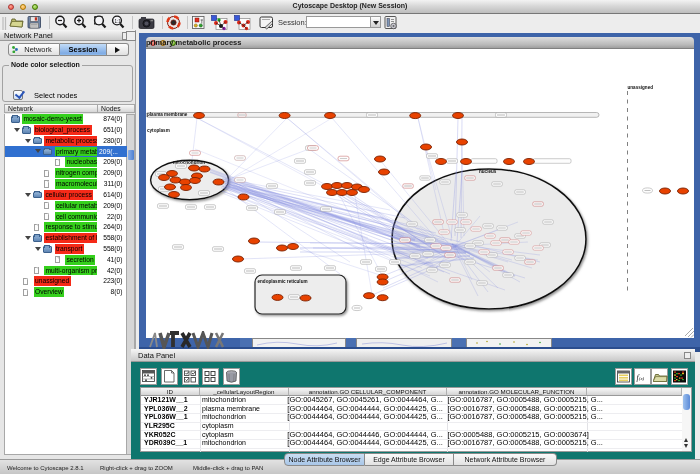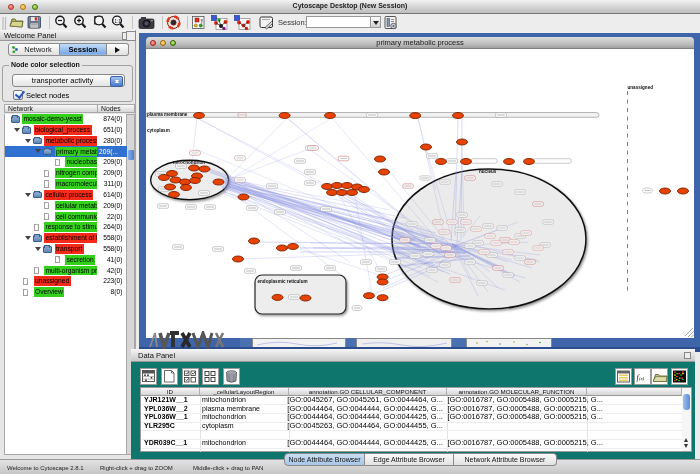--- a/index.html
+++ b/index.html
@@ -19,21 +19,21 @@
 .tsep { top:16px; width:1px; height:13px; background:#c6c6c6; }
 #searchlbl { font-size:7.5px; color:#333; top:18px; left:278px; }
 #searchbox { left:306px; top:15.5px; width:65px; height:12px; background:#fff; border:1px solid #999; }
 #searchdrop { left:371px; top:15.5px; width:10px; height:12px; background:linear-gradient(#fdfdfd,#d0d0d0); border:1px solid #999; border-left:none; }
 #searchdrop:after { content:""; position:absolute; left:1.5px; top:4px; border:3px solid transparent; border-top:4px solid #222; }
 
 
 #desktop { left:139px; top:33px; width:561px; height:319px; background:#3e64a9; }
 #netwin { left:7px; top:4px; width:548px; height:305px; }
 #nettitle { left:0; top:0; width:548px; height:12px; background:linear-gradient(#dedede,#b9b9b9 70%,#9f9f9f); border-radius:4px 4px 0 0; border-bottom:1px solid #808080; }
-#nettitle .t { width:100%; text-align:center; font-size:7.5px; color:#1a1a1a; line-height:11px; }
+#nettitle .t { width:100%; text-align:left; font-size:7.5px; color:#1a1a1a; line-height:11px;font-weight:bold; }
 .nlight { width:6px; height:6px; border-radius:50%; top:3px; }
 #netcanvas { left:0; top:12px; width:548px; height:289px; background:#fff; }
 .frag { top:305px; height:10px; }
 #deskbottom { left:0; top:314px; width:561px; height:5px; background:#2c4e8e; }
 
 
 #cpanel { left:0; top:30px; width:136px; height:429px; background:#e6e6e6; border-right:1px solid #a8a8a8; }
 #cphead { left:0; top:0; width:135px; height:11px; background:linear-gradient(#f6f6f6,#c9c9c9); border-bottom:1px solid #999; }
 #cphead .t { font-size:7.5px; color:#111; left:4px; top:1px; }
 #cpfloat { left:122px; top:1.5px; width:8px; height:8px; border:1px solid #888; background:#eee; }
@@ -47,21 +47,21 @@
 
 #groupbox { left:2px; top:35px; width:131px; height:37px; border:1px solid #a2a2a2; border-radius:3px; }
 #grouplbl { left:9px; top:31px; font-size:7px; font-weight:bold; color:#111; background:#e6e6e6; padding:0 2px; }
 #dropdown { left:12px; top:44px; width:113px; height:13px; background:linear-gradient(#ffffff,#e4e4e4); border:1px solid #8a8a8a; border-radius:3px; }
 #dropdown .t { left:0; width:99px; text-align:center; font-size:7.5px; color:#000; line-height:12px; }
 #dropstep { right:1px; top:0.5px; width:13px; height:11px; background:linear-gradient(#a5c3f0,#4878c8); border-radius:2px; border:0.5px solid #3a62a8;}
 #dropstep:before { content:""; position:absolute; left:3.5px; top:1px; border:2.5px solid transparent; border-bottom:3px solid #fff; }
 #dropstep:after { content:""; position:absolute; left:3.5px; bottom:1px; border:2.5px solid transparent; border-top:3px solid #fff; }
 #checkbox { left:13px; top:60px; width:10px; height:10px; background:linear-gradient(#ffffff,#cfe0f4); border:1px solid #7a7a7a; border-radius:2px; }
 #checkbox:after { content:""; position:absolute; left:2.5px; top:-2px; width:3.5px; height:7px; border:solid #2b55b8; border-width:0 2px 2px 0; transform:rotate(38deg); }
-#chklbl { left:26px; top:61px; font-size:7.5px; color:#000; }
+#chklbl { left:34px; top:61px; font-size:7.5px; color:#000; }
 
 .thcell { top:74px; height:8.5px; background:linear-gradient(#f8f8f8,#d6d6d6); border:1px solid #a8a8a8; font-size:6.8px; color:#111; line-height:7.5px; }
 #treebody { left:4px; top:84px; width:123px; height:341px; background:#fff; border:1px solid #a8a8a8; border-top:none; }
 #treescroll { left:127px; top:84px; width:7.5px; height:341px; background:#d6d6d6; border:1px solid #a8a8a8; border-left:none; }
 #treethumb { left:0.5px; top:35px; width:6px; height:10px; background:linear-gradient(90deg,#88aee8,#4c7ed0); border-radius:1px; }
 .trow { left:0; width:122px; height:10.82px; font-size:6.7px; }
 .trow .lbl { position:absolute; top:0.2px; height:9.7px; line-height:9.7px; padding:0 1.5px; color:#000; white-space:nowrap; overflow:hidden; }
 .trow .num { position:absolute; top:0.2px; height:9.7px; line-height:9.7px; left:92px; width:25.5px; text-align:right; color:#000; }
 .grn { background:#35d01c; }
 .red { background:#f52a18; }
@@ -564,38 +564,34 @@
           <line x1="539" y1="288" x2="545" y2="282"></line>
           <line x1="542" y1="288.5" x2="545" y2="285.5"></line>
         </g>
 <ellipse cx="534.0" cy="142.0" rx="5.5" ry="3.0" fill="#e84200" stroke="#7a2000" stroke-width="0.9"></ellipse>
 </svg>
   </div>
 </div>
 
 <div id="cpanel" class="abs">
   <div id="cphead" class="abs">
-      <div class="t abs">Welcome Panel</div>
+      <div class="t abs">Network Panel</div>
       <div id="cpfloat" class="abs"></div>
     </div>
   <div id="tabnet" class="cptab abs">Network</div>
   <svg id="tabneticon" class="abs" viewBox="0 0 6 7">
       <circle cx="1.5" cy="1.5" r="1.4" fill="#30b030"></circle>
       <circle cx="4.5" cy="3.5" r="1.4" fill="#2878c8"></circle>
       <circle cx="1.8" cy="5.8" r="1.4" fill="#30b030"></circle>
       <path d="M1.5 1.5 L4.5 3.5 L1.8 5.8" stroke="#555" stroke-width="0.5" fill="none"></path>
     </svg>
   <div id="tabmos" class="cptab abs">Session</div>
   <div id="tabarr" class="cptab abs"></div>
   <div id="groupbox" class="abs"></div>
   <div id="grouplbl" class="abs">Node color selection</div>
-  <div id="dropdown" class="abs">
-      <div class="t abs">transporter activity</div>
-      <div id="dropstep" class="abs"></div>
-    </div>
   <div id="checkbox" class="abs"></div>
   <div id="chklbl" class="abs">Select nodes</div>
   <div class="thcell abs" style="left:4px;width:94px;padding-left:3px;">Network</div>
   <div class="thcell abs" style="left:98px;width:36.5px;border-left:none;padding-left:3px;">Nodes</div>
   <div id="treebody" class="abs">
       <div class="trow abs" style="top:0.00px;">
         <div class="folder" style="left:5.5px;"></div>
         <div class="lbl grn" style="left:17.0px;max-width:75.0px;">mosaic-demo-yeast</div>
         <div class="num" style="">874(0)</div>
       </div>
@@ -799,21 +795,26 @@
       </div>
 <div class="drow abs" style="top:25.82px;">
         <div class="dcell" style="left:3px;width:55px;font-weight:bold;">YPL036W__1</div>
         <div class="dcell" style="left:61px;width:85px;">mitochondrion</div>
         <div class="dcell" style="left:146.3px;width:157px;font-size:7.5px;">[GO:0044464, GO:0044444, GO:0044425, G...</div>
         <div class="dcell" style="left:306.4px;width:158px;font-size:7.5px;">[GO:0016787, GO:0005488, GO:0005215, G...</div>
       </div>
 <div class="drow abs" style="top:34.48px;">
         <div class="dcell" style="left:3px;width:55px;font-weight:bold;">YLR295C</div>
         <div class="dcell" style="left:61px;width:85px;">cytoplasm</div>
-        <div class="dcell" style="left:146.3px;width:157px;font-size:7.5px;">[GO:0045263, GO:0044464, GO:0044455, G...</div>
+      </div>
+<div class="drow abs" style="top:43.14px;">
+        <div class="dcell" style="left:3px;width:55px;font-weight:bold;">YKR052C</div>
+        <div class="dcell" style="left:61px;width:85px;">cytoplasm</div>
+        <div class="dcell" style="left:146.3px;width:157px;font-size:7.5px;">[GO:0044464, GO:0044446, GO:0044444, G...</div>
+        <div class="dcell" style="left:306.4px;width:158px;font-size:7.5px;">[GO:0005488, GO:0005215, GO:0003674]</div>
       </div>
 <div class="drow abs" style="top:51.80px;">
         <div class="dcell" style="left:3px;width:55px;font-weight:bold;">YDR039C__1</div>
         <div class="dcell" style="left:61px;width:85px;">mitochondrion</div>
         <div class="dcell" style="left:146.3px;width:157px;font-size:7.5px;">[GO:0044464, GO:0044444, GO:0044425, G...</div>
         <div class="dcell" style="left:306.4px;width:158px;font-size:7.5px;">[GO:0016787, GO:0005488, GO:0005215, G...</div>
       </div>
     </div>
   <div id="dscroll" class="abs">
     <div id="dthumb" class="abs"></div>

